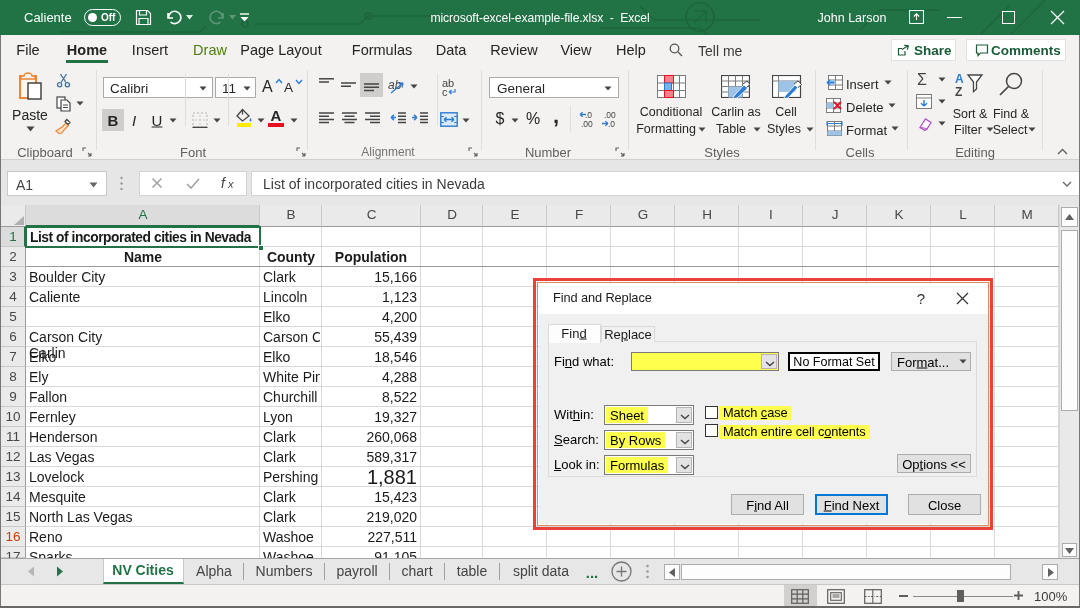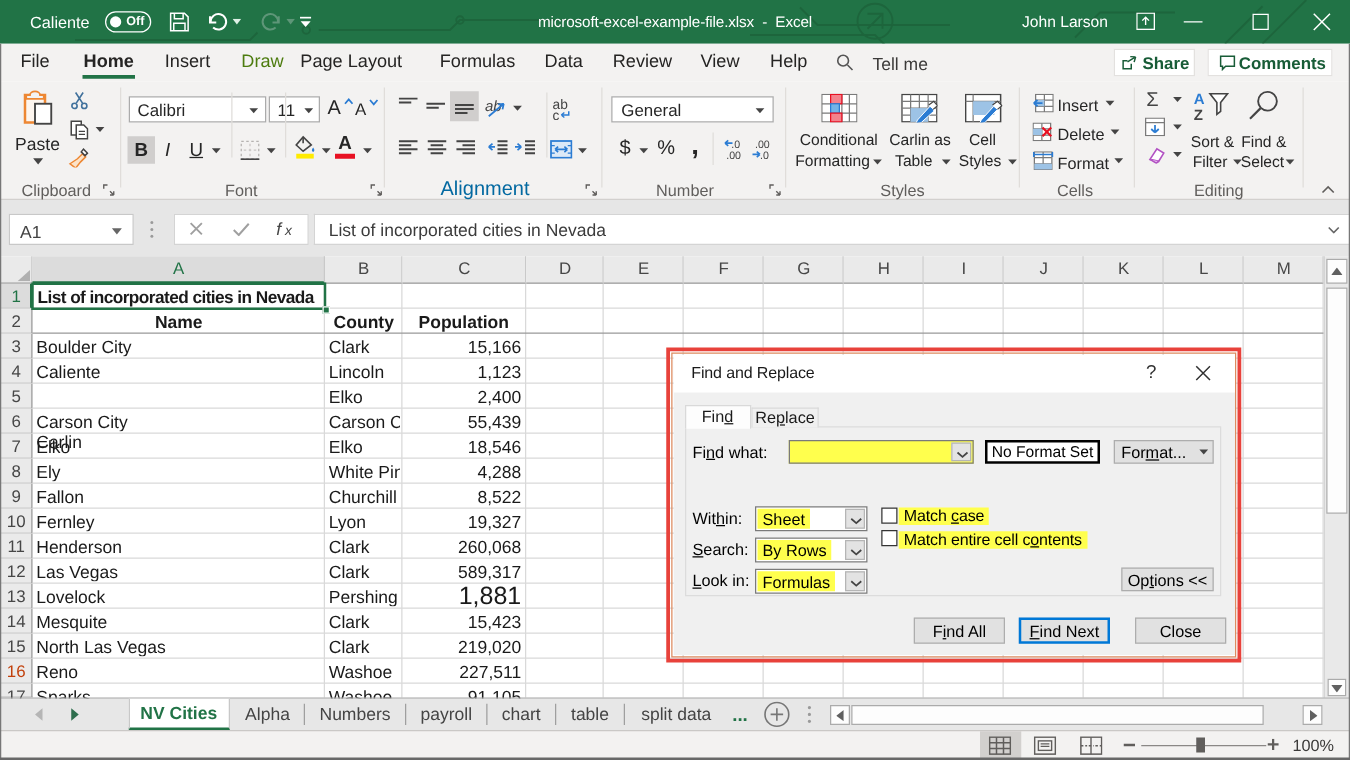--- a/index.html
+++ b/index.html
@@ -122,21 +122,21 @@
 <div class="ab" style="left:0;top:65px;width:1080px;height:95px;background:#f3f2f1;border-bottom:1px solid #d2d0ce;"></div>
 <div class="ab" style="left:95.5px;top:70px;width:1px;height:80px;background:#e0ddda;"></div>
 <div class="ab" style="left:307px;top:70px;width:1px;height:80px;background:#e0ddda;"></div>
 <div class="ab" style="left:480.5px;top:70px;width:1px;height:80px;background:#e0ddda;"></div>
 <div class="ab" style="left:627.5px;top:70px;width:1px;height:80px;background:#e0ddda;"></div>
 <div class="ab" style="left:815px;top:70px;width:1px;height:80px;background:#e0ddda;"></div>
 <div class="ab" style="left:906.5px;top:70px;width:1px;height:80px;background:#e0ddda;"></div>
 <div class="ab" style="left:1042px;top:70px;width:1px;height:80px;background:#e0ddda;"></div>
 <div class="ab" style="left:45px;top:152px;transform:translate(-50%,-50%);font-size:13px;color:#605e5c;font-weight:normal;white-space:nowrap;line-height:1;">Clipboard</div>
 <div class="ab" style="left:193px;top:152px;transform:translate(-50%,-50%);font-size:13px;color:#605e5c;font-weight:normal;white-space:nowrap;line-height:1;">Font</div>
-<div class="ab" style="left:388px;top:152px;transform:translate(-50%,-50%);font-size:16px;color:#0369a1;font-weight:normal;white-space:nowrap;line-height:1;">Alignment</div>
+<div class="ab" style="left:388px;top:152px;transform:translate(-50%,-50%);font-size:12px;color:#737373;font-weight:normal;white-space:nowrap;line-height:1;">Alignment</div>
 <div class="ab" style="left:548px;top:152px;transform:translate(-50%,-50%);font-size:13px;color:#605e5c;font-weight:normal;white-space:nowrap;line-height:1;">Number</div>
 <div class="ab" style="left:722px;top:152px;transform:translate(-50%,-50%);font-size:13px;color:#605e5c;font-weight:normal;white-space:nowrap;line-height:1;">Styles</div>
 <div class="ab" style="left:860px;top:152px;transform:translate(-50%,-50%);font-size:13px;color:#605e5c;font-weight:normal;white-space:nowrap;line-height:1;">Cells</div>
 <div class="ab" style="left:975px;top:152px;transform:translate(-50%,-50%);font-size:13px;color:#605e5c;font-weight:normal;white-space:nowrap;line-height:1;">Editing</div>
 <div class="ab" style="left:82px;top:147px;width:10px;height:10px;">
     <svg width="10" height="10" viewBox="0 0 10 10">
       <g stroke="#605e5c" stroke-width="1.1" fill="none">
         <path d="M1 4 V1 H4 M6 6 L9 9 M9 9 v-3 M9 9 h-3"></path>
       </g>
     </svg>
@@ -675,21 +675,21 @@
 <div class="ab" style="left:291px;top:257.0px;transform:translate(-50%,-50%);font-size:14px;color:#1a1a1a;font-weight:bold;white-space:nowrap;line-height:1;">County</div>
 <div class="ab" style="left:371px;top:257.0px;transform:translate(-50%,-50%);font-size:14px;color:#1a1a1a;font-weight:bold;white-space:nowrap;line-height:1;">Population</div>
 <div class="ab" style="left:29px;top:270px;width:228px;height:15px;font-size:14px;color:#1a1a1a;white-space:nowrap;overflow:hidden;line-height:15px;">Boulder City</div>
 <div class="ab" style="left:263px;top:270px;width:57px;height:15px;font-size:14px;color:#1a1a1a;white-space:nowrap;overflow:hidden;line-height:15px;">Clark</div>
 <div class="ab" style="left:322px;top:270px;width:95px;height:15px;font-size:14px;color:#1a1a1a;text-align:right;line-height:15px;">15,166</div>
 <div class="ab" style="left:29px;top:290px;width:228px;height:15px;font-size:14px;color:#1a1a1a;white-space:nowrap;overflow:hidden;line-height:15px;">Caliente</div>
 <div class="ab" style="left:263px;top:290px;width:57px;height:15px;font-size:14px;color:#1a1a1a;white-space:nowrap;overflow:hidden;line-height:15px;">Lincoln</div>
 <div class="ab" style="left:322px;top:290px;width:95px;height:15px;font-size:14px;color:#1a1a1a;text-align:right;line-height:15px;">1,123</div>
 <div class="ab" style="left:29px;top:310px;width:228px;height:15px;font-size:14px;color:#1a1a1a;white-space:nowrap;overflow:hidden;line-height:15px;margin-top:36px;">Carlin</div>
 <div class="ab" style="left:263px;top:310px;width:57px;height:15px;font-size:14px;color:#1a1a1a;white-space:nowrap;overflow:hidden;line-height:15px;">Elko</div>
-<div class="ab" style="left:322px;top:310px;width:95px;height:15px;font-size:14px;color:#1a1a1a;text-align:right;line-height:15px;">2,400</div>
+<div class="ab" style="left:322px;top:310px;width:95px;height:15px;font-size:14px;color:#1a1a1a;text-align:right;line-height:15px;">4,200</div>
 <div class="ab" style="left:29px;top:330px;width:228px;height:15px;font-size:14px;color:#1a1a1a;white-space:nowrap;overflow:hidden;line-height:15px;">Carson City</div>
 <div class="ab" style="left:263px;top:330px;width:57px;height:15px;font-size:14px;color:#1a1a1a;white-space:nowrap;overflow:hidden;line-height:15px;">Carson City</div>
 <div class="ab" style="left:322px;top:330px;width:95px;height:15px;font-size:14px;color:#1a1a1a;text-align:right;line-height:15px;">55,439</div>
 <div class="ab" style="left:29px;top:350px;width:228px;height:15px;font-size:14px;color:#1a1a1a;white-space:nowrap;overflow:hidden;line-height:15px;">Elko</div>
 <div class="ab" style="left:263px;top:350px;width:57px;height:15px;font-size:14px;color:#1a1a1a;white-space:nowrap;overflow:hidden;line-height:15px;">Elko</div>
 <div class="ab" style="left:322px;top:350px;width:95px;height:15px;font-size:14px;color:#1a1a1a;text-align:right;line-height:15px;">18,546</div>
 <div class="ab" style="left:29px;top:370px;width:228px;height:15px;font-size:14px;color:#1a1a1a;white-space:nowrap;overflow:hidden;line-height:15px;">Ely</div>
 <div class="ab" style="left:263px;top:370px;width:57px;height:15px;font-size:14px;color:#1a1a1a;white-space:nowrap;overflow:hidden;line-height:15px;">White Pine</div>
 <div class="ab" style="left:322px;top:370px;width:95px;height:15px;font-size:14px;color:#1a1a1a;text-align:right;line-height:15px;">4,288</div>
 <div class="ab" style="left:29px;top:390px;width:228px;height:15px;font-size:14px;color:#1a1a1a;white-space:nowrap;overflow:hidden;line-height:15px;">Fallon</div>

